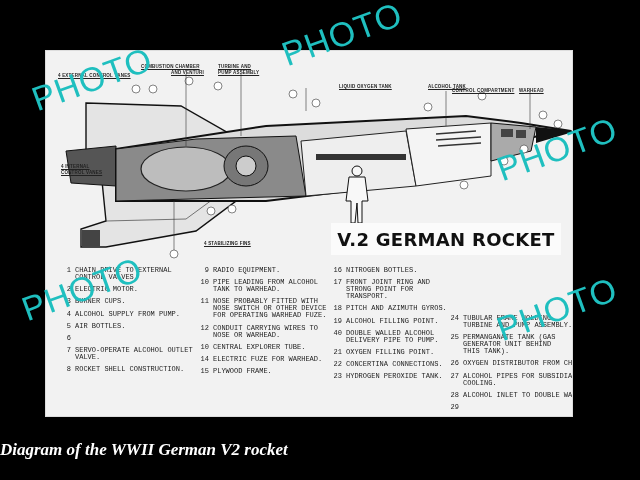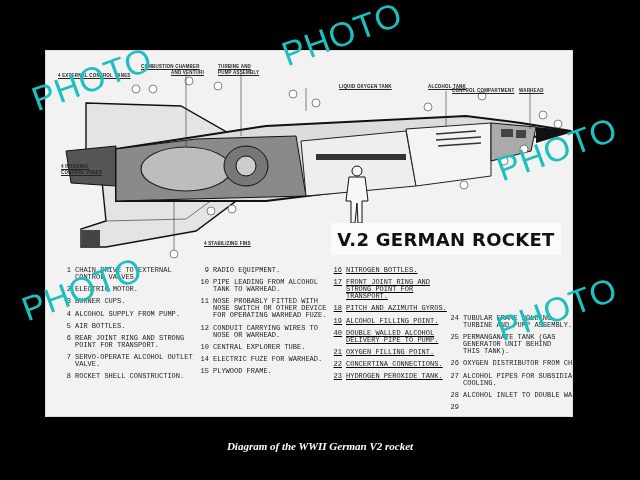--- a/index.html
+++ b/index.html
@@ -7,21 +7,21 @@
   .poster { position:absolute; left:45px; top:50px; width:528px; height:367px; background:#f2f2f2; border:1px solid #ddd; box-sizing:border-box; overflow:hidden; }
   .diagram { position:absolute; left:0; top:0; width:545px; height:210px; }
   .diag-label { position:absolute; font-family:"Liberation Sans", sans-serif; font-size:4.5px; font-weight:bold; color:#222; text-decoration:underline; letter-spacing:0.2px; white-space:nowrap; line-height:5px; }
   .title-box { position:absolute; left:285px; top:172px; width:230px; height:32px; background:#fbfbfb; display:flex; align-items:center; justify-content:center; }
   .title-text { font-family:"DejaVu Sans", sans-serif; font-weight:bold; font-size:18px; color:#111; letter-spacing:0.3px; }
   .legend { position:absolute; left:0; top:212px; width:545px; height:150px; }
   .col { position:absolute; top:4px; }
   .item { display:flex; font-family:"Liberation Mono", monospace; font-size:7px; line-height:7px; color:#222; margin-bottom:5.2px; }
   .item .num { width:13px; text-align:right; margin-right:4px; flex-shrink:0; }
   .item .txt { white-space:pre-line; }
-  .caption { position:absolute; left:0; top:440px; width:640px; text-align:center; color:#fff; font-family:"Liberation Serif", serif; font-style:italic; font-weight:bold; font-size:11px; }
+  .caption { position:absolute; left:0; top:440px; width:640px; text-align:left; color:#fff; font-family:"Liberation Serif", serif; font-style:italic; font-weight:bold; font-size:17px; }
   .wm { position:absolute; color:#1fbfbf; font-family:"Liberation Sans", sans-serif; font-size:34px; letter-spacing:1px; transform-origin:left bottom; white-space:nowrap; pointer-events:none; }
 </style>
 </head>
 <body>
 
 <div class="poster">
   <div class="diagram">
     <svg width="545" height="210" viewBox="0 0 545 210">
 
       <path d="M40 52 L135 55 L205 95 L210 135 L150 180 L60 196 L35 196 L35 178 L60 170 L55 120 L40 110 Z" fill="#e4e4e4" stroke="#111" stroke-width="1.4"></path>
@@ -124,22 +124,20 @@
         <div class="item">
           <span class="num">4</span>
           <span class="txt">ALCOHOL SUPPLY FROM PUMP.</span>
         </div>
         <div class="item">
           <span class="num">5</span>
           <span class="txt">AIR BOTTLES.</span>
         </div>
         <div class="item">
           <span class="num">6</span>
-          <span class="txt">REAR JOINT RING AND STRONG
-POINT FOR TRANSPORT.</span>
         </div>
         <div class="item">
           <span class="num">7</span>
           <span class="txt">SERVO-OPERATE ALCOHOL OUTLET
 VALVE.</span>
         </div>
         <div class="item">
           <span class="num">8</span>
           <span class="txt">ROCKET SHELL CONSTRUCTION.</span>
         </div>
@@ -171,21 +169,21 @@
         </div>
         <div class="item">
           <span class="num">14</span>
           <span class="txt">ELECTRIC FUZE FOR WARHEAD.</span>
         </div>
         <div class="item">
           <span class="num">15</span>
           <span class="txt">PLYWOOD FRAME.</span>
         </div>
       </div>
-    <div class="col" style="left:283px;text-decoration:underline;">
+    <div class="col" style="left:283px;">
         <div class="item">
           <span class="num">16</span>
           <span class="txt">NITROGEN BOTTLES.</span>
         </div>
         <div class="item">
           <span class="num">17</span>
           <span class="txt">FRONT JOINT RING AND
 STRONG POINT FOR
 TRANSPORT.</span>
         </div>

